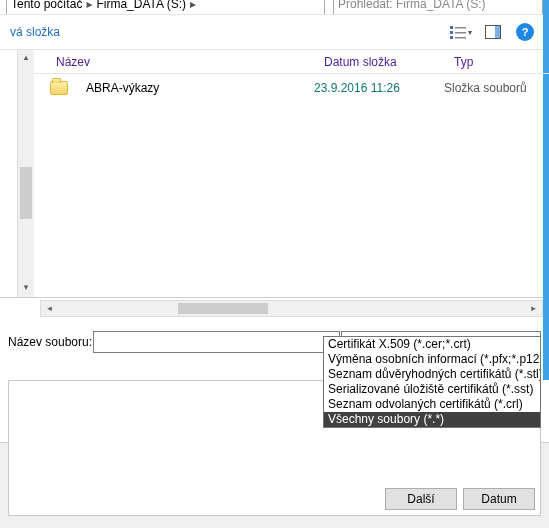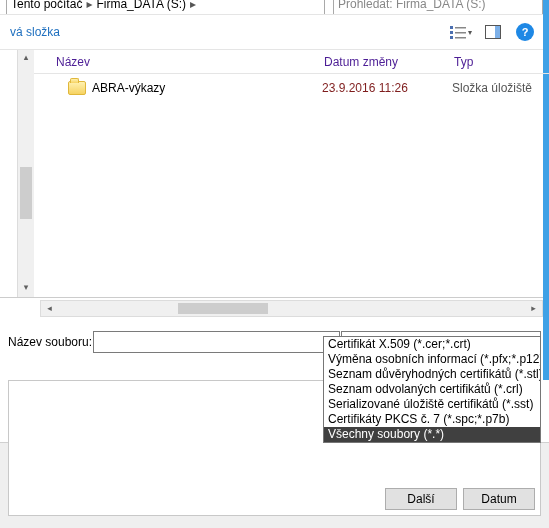--- a/index.html
+++ b/index.html
@@ -30,24 +30,24 @@
 
   .listarea { flex: 1; display: flex; flex-direction: column; position: relative; }
   .col-headers { height: 24px; display: flex; align-items: center; border-bottom: 1px solid #e5e5e5; }
   .col-h { color: #4c1d95; padding-left: 10px; }
   .col-name { width: 280px; padding-left: 22px; }
   .col-date { width: 130px; }
   .col-type { flex: 1; }
 
   .rows { flex: 1; overflow: hidden; }
   .row { height: 28px; display: flex; align-items: center; }
-  .row .cell-name { width: 280px; padding-left: 34px; display: flex; align-items: center; gap: 6px; }
+  .row .cell-name { width: 280px; padding-left: 16px; display: flex; align-items: center; gap: 18px; }
   .folder-icon { width: 18px; height: 14px; display: inline-block; background: linear-gradient(#fff1b0,#f6d362); border: 1px solid #e0b73a; border-radius: 2px; position: relative; }
   .folder-icon::before { content: ""; position: absolute; top: -4px; left: 1px; width: 7px; height: 4px; background: linear-gradient(#fff1b0,#f6d362); border: 1px solid #e0b73a; border-bottom: none; border-radius: 2px 2px 0 0; }
-  .row .cell-date { width: 130px; color: #7f1d1d; margin-left: 8px; }
+  .row .cell-date { width: 130px; color: #0f766e; }
   .row .cell-type { flex: 1; color: #555; }
 
   
   .hscroll { height: 17px; background: #f0f0f0; display: flex; border: 1px solid #dcdcdc; margin: 2px 6px 0 40px; }
   .hscroll .scroll-btn { width: 17px; height: 100%; }
   .hscroll .scroll-track { flex: 1; position: relative; }
   .hscroll .thumb { position: absolute; top: 2px; bottom: 2px; left: 120px; width: 90px; background: #cdcdcd; }
 
   
   .filename-row { display: flex; align-items: center; gap: 1px; padding: 14px 8px 6px 8px; }
@@ -125,31 +125,31 @@
       <div class="scroll-track">
         <div class="scroll-thumb-v"></div>
       </div>
       <div class="scroll-btn">▾</div>
     </div>
   </div>
 
   <div class="listarea">
     <div class="col-headers">
       <div class="col-h col-name">Název</div>
-      <div class="col-h col-date">Datum změny</div>
+      <div class="col-h col-date">Datum složka</div>
       <div class="col-h col-type">Typ</div>
     </div>
     <div class="rows">
       <div class="row">
         <div class="cell-name">
           <span class="folder-icon"></span>
           <span>ABRA-výkazy</span>
         </div>
         <div class="cell-date">23.9.2016 11:26</div>
-        <div class="cell-type">Složka úložiště</div>
+        <div class="cell-type">Složka souborů</div>
       </div>
     </div>
   </div>
 </div>
 
 <div class="hscroll">
   <div class="scroll-btn">◂</div>
   <div class="scroll-track">
     <div class="thumb"></div>
   </div>
@@ -165,23 +165,22 @@
   <div class="filter-select">
     <span>Certifikát X.509 (*.cer;*.crt)</span>
     <span class="caret">▾</span>
   </div>
 </div>
 
 <div class="dropdown">
   <div class="opt">Certifikát X.509 (*.cer;*.crt)</div>
   <div class="opt">Výměna osobních informací (*.pfx;*.p12)</div>
   <div class="opt">Seznam důvěryhodných certifikátů (*.stl)</div>
+  <div class="opt">Serializované úložiště certifikátů (*.sst)</div>
   <div class="opt">Seznam odvolaných certifikátů (*.crl)</div>
-  <div class="opt">Serializované úložiště certifikátů (*.sst)</div>
-  <div class="opt">Certifikáty PKCS č. 7 (*.spc;*.p7b)</div>
   <div class="opt selected">Všechny soubory (*.*)</div>
 </div>
 
 <div class="bottom-shade"></div>
 <div class="inner-panel"></div>
 <div class="btn-row">
   <div class="win-btn">Další</div>
   <div class="win-btn">Datum</div>
 </div>
 

